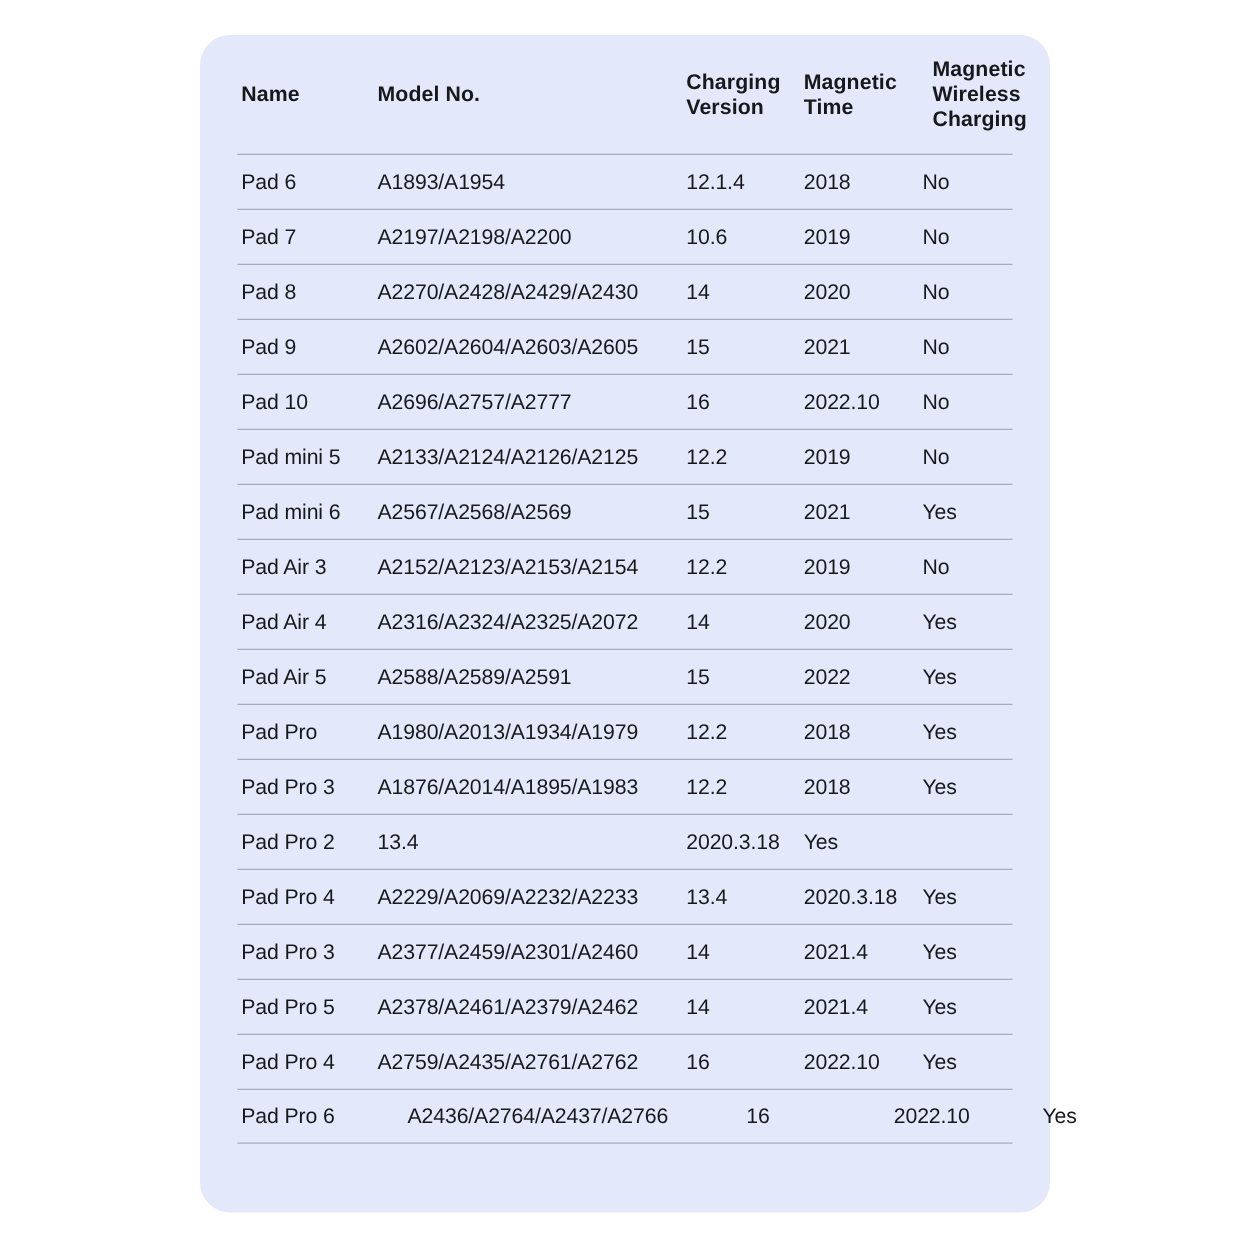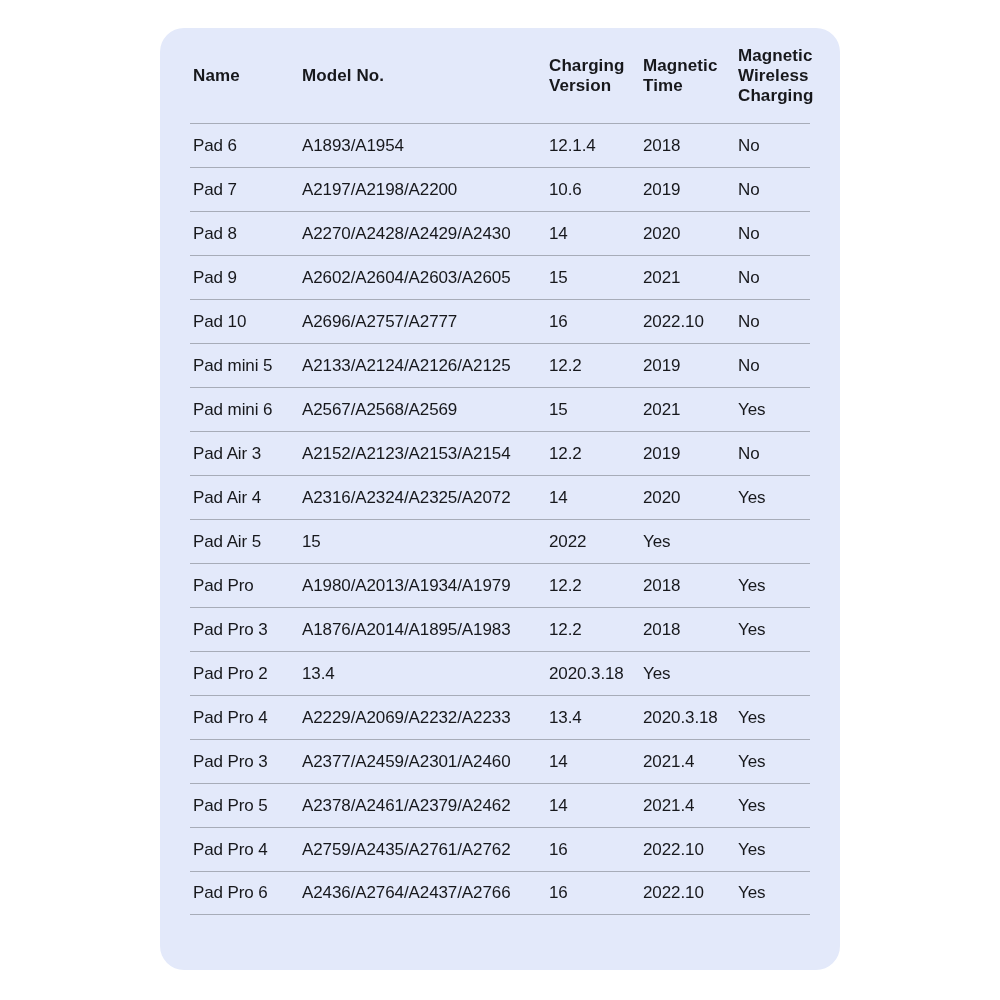--- a/index.html
+++ b/index.html
@@ -39,27 +39,28 @@
   }
   .th {
     font-weight: 700;
     font-size: 17px;
     line-height: 20px;
     padding-left: 3px;
     letter-spacing: 0.1px;
     white-space: normal;
     overflow: visible;
   }
-  .th.wide-overflow { min-width: 0; width: 92px; }
+  .th.wide-overflow { min-width: 0; width: 92px; margin-left: 8px; }
   .tr {
     height: 44px;
     border-top: 1px solid var(--divider);
   }
   .tr:last-child {
     border-bottom: 1px solid var(--divider);
+    gap: 24px;
   }
   .td {
     font-size: 17px;
     line-height: 20px;
     padding-left: 3px;
     letter-spacing: -0.1px;
     white-space: nowrap;
   }
 </style>
 </head>
@@ -143,20 +144,21 @@
     <div class="tr">
       <div class="td">Pad Air 4</div>
       <div class="td">A2316/A2324/A2325/A2072</div>
       <div class="td">14</div>
       <div class="td">2020</div>
       <div class="td">Yes</div>
     </div>
 
     <div class="tr">
       <div class="td">Pad Air 5</div>
+      <div class="td">A2588/A2589/A2591</div>
       <div class="td">15</div>
       <div class="td">2022</div>
       <div class="td">Yes</div>
     </div>
 
     <div class="tr">
       <div class="td">Pad Pro</div>
       <div class="td">A1980/A2013/A1934/A1979</div>
       <div class="td">12.2</div>
       <div class="td">2018</div>

